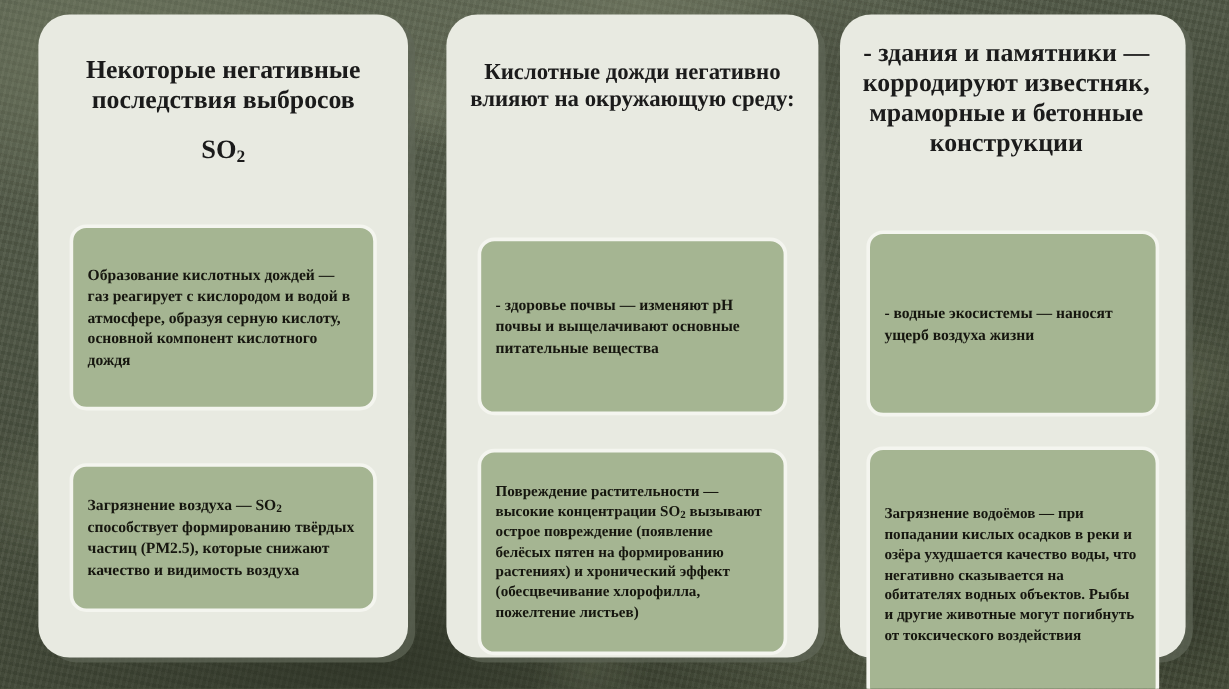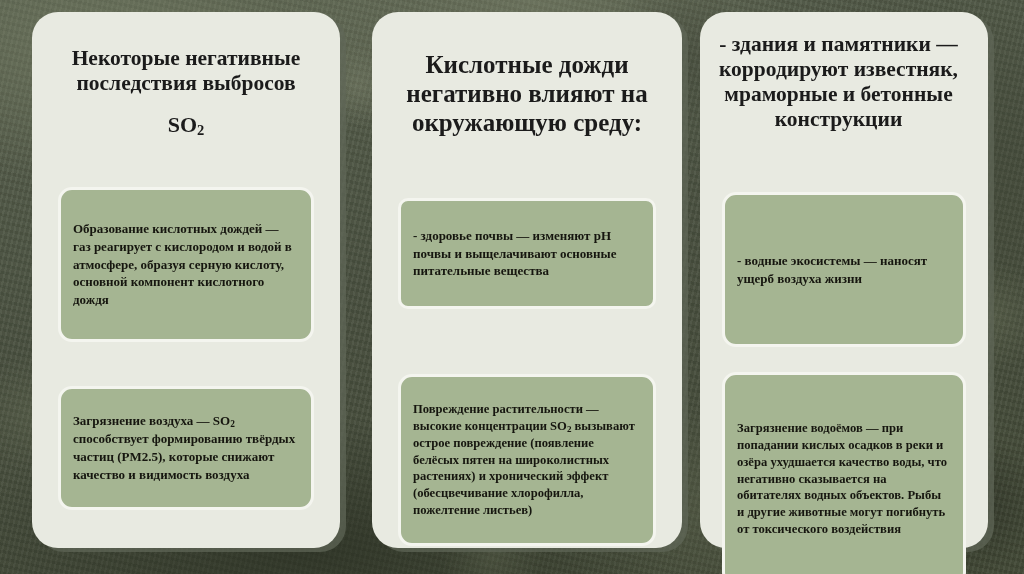--- a/index.html
+++ b/index.html
@@ -70,21 +70,21 @@
   .panel-title {
     text-align: center;
     color: #1b1b1b;
     font-weight: 700;
     line-height: 1.16;
     padding: 0 14px;
     margin: 0;
     font-size: 21.5px;
   }
   .panel-1 .panel-title { padding-top: 34px; font-size: 21.5px; }
-  .panel-2 .panel-title { padding-top: 38px; font-size: 25px; }
+  .panel-2 .panel-title { padding-top: 38px; font-size: 19px; }
   .panel-3 .panel-title { padding-top: 20px; font-size: 21.5px; padding-left: 8px; padding-right: 19px; }
 
   .panel-title .formula {
     display: block;
     margin-top: 16px;
     font-size: 22px;
     font-weight: 700;
   }
   .panel-title .formula sub {
     font-size: 0.66em;
@@ -117,21 +117,21 @@
     font-size: 0.72em;
     vertical-align: baseline;
     position: relative;
     top: 0.25em;
   }
 
   
   .panel-1 .box-a { top: 175px; height: 155px; }
   .panel-1 .box-b { top: 362px; height: 124px; margin-top: 12px; }
   
-  .panel-2 .box-a { top: 186px; height: 111px; border-radius: 10px; }
+  .panel-2 .box-a { top: 186px; height: 148px; }
   .panel-2 .box-b { top: 362px; height: 172px; }
   
   .panel-3 .box-a { top: 180px; height: 155px; left: 22px; right: 22px; }
   .panel-3 .box-b { top: 360px; height: 214px; left: 22px; right: 22px; }
 
   .panel-2 .box-b .box-text,
   .panel-3 .box-b .box-text { font-size: 12.6px; line-height: 1.34; }
 </style>
 </head>
 <body>
@@ -153,21 +153,21 @@
     </div>
 
     <div class="panel panel-2">
       <h2 class="panel-title">
         <span>Кислотные дожди негативно влияют на окружающую среду:</span>
       </h2>
       <div class="box box-a">
         <p class="box-text">- здоровье почвы — изменяют pH почвы и выщелачивают основные питательные вещества</p>
       </div>
       <div class="box box-b">
-        <p class="box-text"><span>Повреждение растительности — высокие концентрации SO</span><sub>2</sub><span> вызывают острое повреждение (появление белёсых пятен на широколистных растениях) и хронический эффект (обесцвечивание хлорофилла, пожелтение листьев)</span></p>
+        <p class="box-text"><span>Повреждение растительности — высокие концентрации SO</span><sub>2</sub><span> вызывают острое повреждение (появление белёсых пятен на формированию растениях) и хронический эффект (обесцвечивание хлорофилла, пожелтение листьев)</span></p>
       </div>
     </div>
 
     <div class="panel panel-3">
       <h2 class="panel-title">
         <span>- здания и памятники — корродируют известняк, мраморные и бетонные конструкции</span>
       </h2>
       <div class="box box-a">
         <p class="box-text">- водные экосистемы — наносят ущерб воздуха жизни</p>
       </div>

